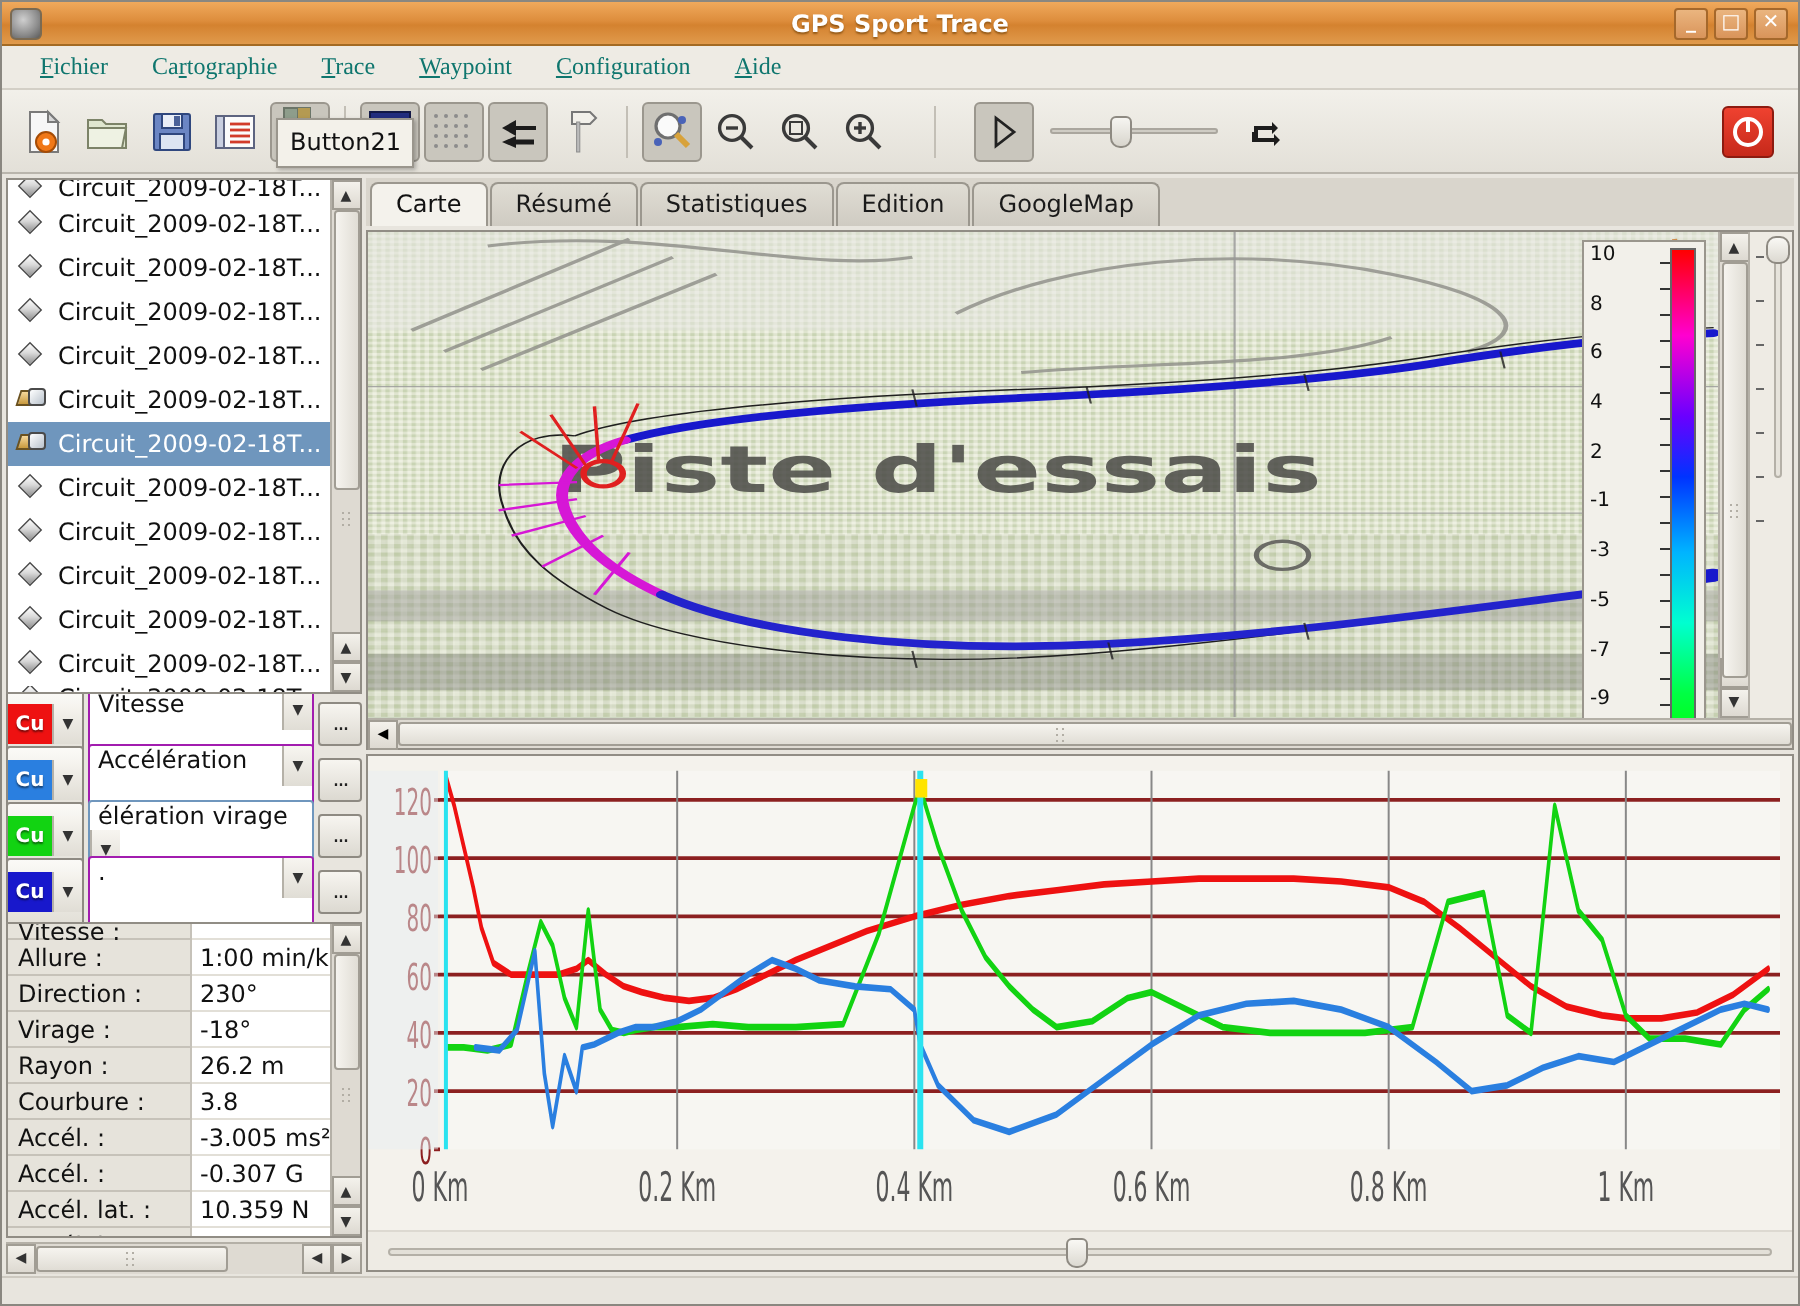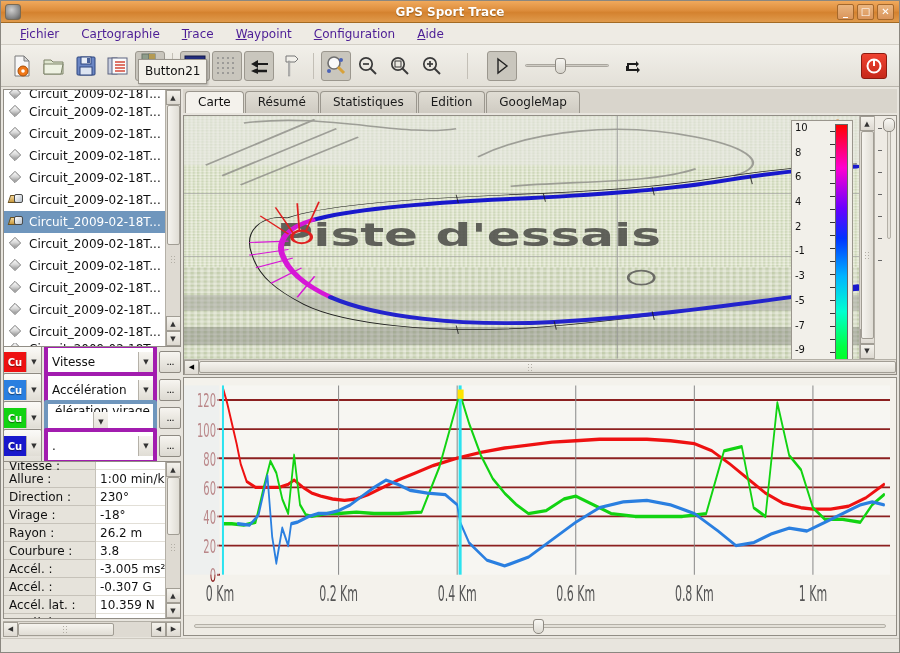--- a/index.html
+++ b/index.html
@@ -50,22 +50,23 @@
   }
   
   .menubar {
     height: 22px; flex: 0 0 22px;
     background: #eeebe4;
     display: flex; align-items: center;
     padding-left: 8px;
     border-bottom: 1px solid #d3cfc6;
   }
   .menu-item {
-    padding: 3px 11px; font-size: 12px; color: #4c1d95;
+    padding: 3px 11px; font-size: 12px; color: #0f766e;
     white-space: nowrap;
+    font-family: Liberation Serif, serif;
   }
   .menu-item u { text-decoration: underline; }
   
   .toolbar {
     height: 42px; flex: 0 0 42px;
     background: linear-gradient(to bottom,#f2f0ea,#e3e0d8);
     border-bottom: 1px solid #b9b5ac;
     display: flex; align-items: center;
     padding: 0 6px; gap: 2px;
     position: relative;
@@ -164,22 +165,22 @@
     height: 34px; border-radius: 2px; overflow: hidden;
   }
   .swatch { width: 22px; height: 20px; display:flex; align-items:center; justify-content:center;
     color:#fff; font-size:10px; font-weight:bold; text-shadow: 0 1px 1px rgba(0,0,0,.5); }
   .combo-arrow {
     width: 15px; height: 20px; display: flex; align-items: center; justify-content: center;
     font-size: 7px; color: #333; border-left: 1px solid #b5b1a8;
     background: linear-gradient(to bottom,#f7f5f0,#e0ddd5);
   }
   .text-combo {
-    flex: 1; height: 36px; display: flex; align-items: center;
-    border: 4px solid #a21caf; background: #fff; border-radius: 2px; overflow: hidden;
+    flex: 1; height: 36px; display: flex; 
+    border: 1px solid #a21caf; background: #fff; border-radius: 2px; overflow: hidden;
     min-width: 0;
   }
   .text-combo.focused { border-color: #6f96bd; flex-direction: column; }
   .text-combo .val {
     flex: 1; padding-left: 4px; font-size: 12px; color: #111;
     white-space: nowrap; overflow: hidden; min-width: 0;
   }
   .text-combo .val.rtl { direction: rtl; text-align: left; }
   .dots-btn {
     width: 22px; height: 22px; flex: 0 0 22px;

